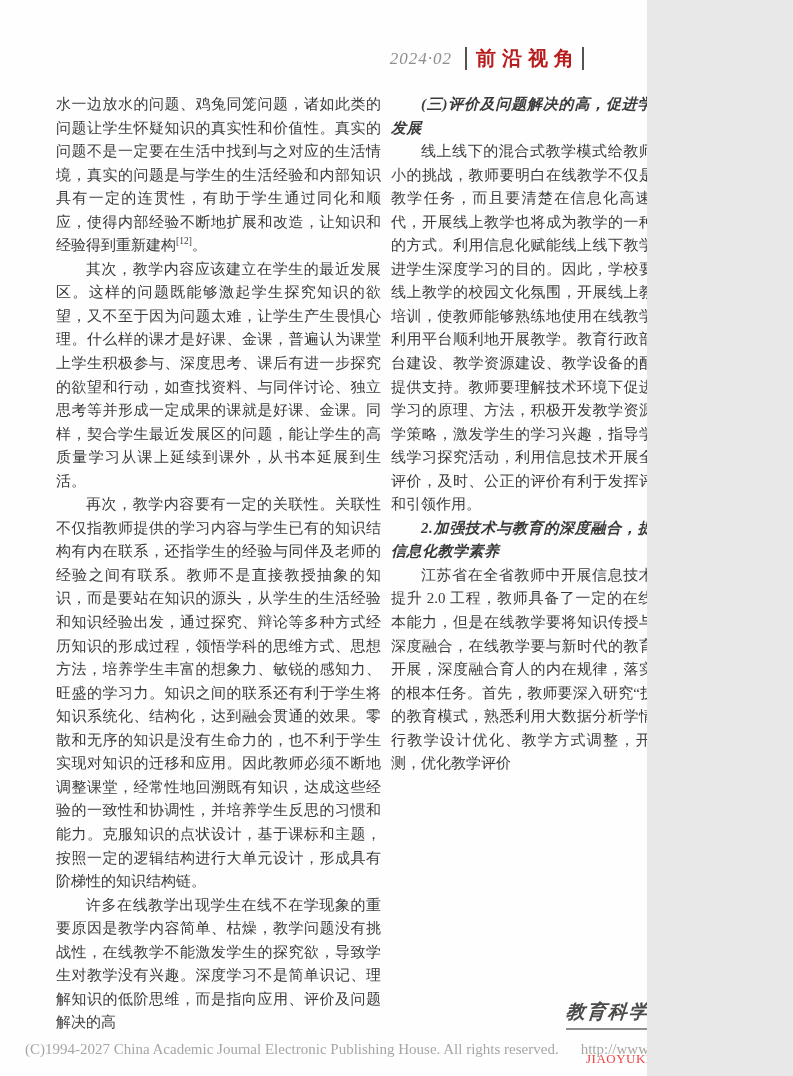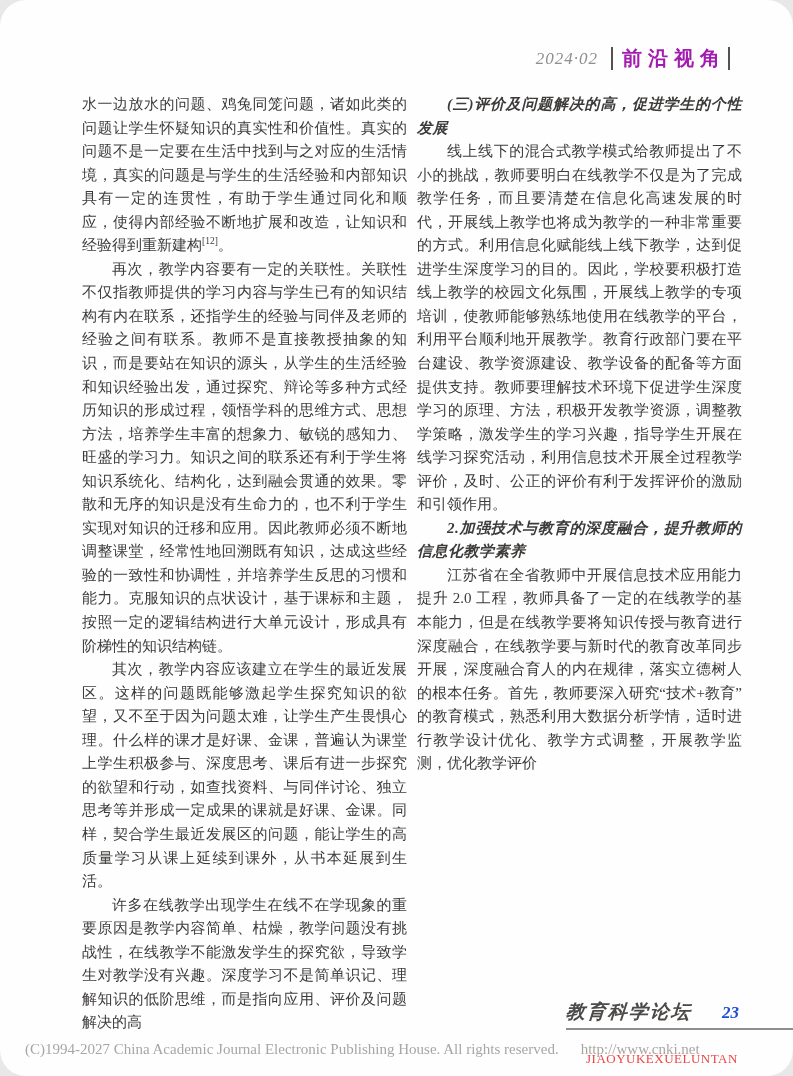--- a/index.html
+++ b/index.html
@@ -1,40 +1,39 @@
 <!DOCTYPE html>
 <html lang="zh"><head>
 <meta charset="utf-8">
 <style>
   html,body{margin:0;padding:0;background:#e8e8e8;}
   .page{
     position:relative;
-    width:793px;height:1076px;
+    width:647px;height:1076px;
     background:#fefefe;
     overflow:hidden;
     font-family:"Liberation Serif","DejaVu Serif",serif;
-    border-radius:26px;
   }
   
   .page-header{
     position:absolute;top:47px;right:63px;
     display:flex;align-items:center;
   }
   .issue{
     font-style:italic;font-size:17px;color:#8e8e8e;
     margin-right:13px;letter-spacing:1px;
   }
   .vbar{display:inline-block;width:2px;height:23px;background:#555250;}
   .col-title{
-    font-size:20px;color:#a21caf;font-weight:600;
+    font-size:20px;color:#b91c1c;font-weight:600;
     letter-spacing:6px;margin:0 2px 0 9px;line-height:23px;
   }
   
   .content{
-    position:absolute;top:93px;left:82px;width:660px;
+    position:absolute;top:93px;left:56px;width:660px;
     display:flex;gap:10px;
   }
   .column{width:325px;}
   .para,.heading{
     margin:0;
     font-size:15px;line-height:23.55px;
     text-align:justify;text-justify:inter-ideograph;
     text-indent:2em;
     color:#3d3b3a;
   }
@@ -70,22 +69,22 @@
     <span class="issue">2024·02</span>
     <span class="vbar"></span>
     <span class="col-title">前沿视角</span>
     <span class="vbar"></span>
   </header>
 
   <main class="content">
 
     <section class="column">
       <p class="para continuation"><span>水一边放水的问题、鸡兔同笼问题，诸如此类的问题让学生怀疑知识的真实性和价值性。真实的问题不是一定要在生活中找到与之对应的生活情境，真实的问题是与学生的生活经验和内部知识具有一定的连贯性，有助于学生通过同化和顺应，使得内部经验不断地扩展和改造，让知识和经验得到重新建构</span><sup class="ref">[12]</sup><span>。</span></p>
+      <p class="para">其次，教学内容应该建立在学生的最近发展区。这样的问题既能够激起学生探究知识的欲望，又不至于因为问题太难，让学生产生畏惧心理。什么样的课才是好课、金课，普遍认为课堂上学生积极参与、深度思考、课后有进一步探究的欲望和行动，如查找资料、与同伴讨论、独立思考等并形成一定成果的课就是好课、金课。同样，契合学生最近发展区的问题，能让学生的高质量学习从课上延续到课外，从书本延展到生活。</p>
       <p class="para">再次，教学内容要有一定的关联性。关联性不仅指教师提供的学习内容与学生已有的知识结构有内在联系，还指学生的经验与同伴及老师的经验之间有联系。教师不是直接教授抽象的知识，而是要站在知识的源头，从学生的生活经验和知识经验出发，通过探究、辩论等多种方式经历知识的形成过程，领悟学科的思维方式、思想方法，培养学生丰富的想象力、敏锐的感知力、旺盛的学习力。知识之间的联系还有利于学生将知识系统化、结构化，达到融会贯通的效果。零散和无序的知识是没有生命力的，也不利于学生实现对知识的迁移和应用。因此教师必须不断地调整课堂，经常性地回溯既有知识，达成这些经验的一致性和协调性，并培养学生反思的习惯和能力。克服知识的点状设计，基于课标和主题，按照一定的逻辑结构进行大单元设计，形成具有阶梯性的知识结构链。</p>
-      <p class="para">其次，教学内容应该建立在学生的最近发展区。这样的问题既能够激起学生探究知识的欲望，又不至于因为问题太难，让学生产生畏惧心理。什么样的课才是好课、金课，普遍认为课堂上学生积极参与、深度思考、课后有进一步探究的欲望和行动，如查找资料、与同伴讨论、独立思考等并形成一定成果的课就是好课、金课。同样，契合学生最近发展区的问题，能让学生的高质量学习从课上延续到课外，从书本延展到生活。</p>
       <p class="para">许多在线教学出现学生在线不在学现象的重要原因是教学内容简单、枯燥，教学问题没有挑战性，在线教学不能激发学生的探究欲，导致学生对教学没有兴趣。深度学习不是简单识记、理解知识的低阶思维，而是指向应用、评价及问题解决的高</p>
     </section>
 
     <section class="column">
       <p class="heading">(三)评价及问题解决的高，促进学生的个性发展</p>
       <p class="para">线上线下的混合式教学模式给教师提出了不小的挑战，教师要明白在线教学不仅是为了完成教学任务，而且要清楚在信息化高速发展的时代，开展线上教学也将成为教学的一种非常重要的方式。利用信息化赋能线上线下教学，达到促进学生深度学习的目的。因此，学校要积极打造线上教学的校园文化氛围，开展线上教学的专项培训，使教师能够熟练地使用在线教学的平台，利用平台顺利地开展教学。教育行政部门要在平台建设、教学资源建设、教学设备的配备等方面提供支持。教师要理解技术环境下促进学生深度学习的原理、方法，积极开发教学资源，调整教学策略，激发学生的学习兴趣，指导学生开展在线学习探究活动，利用信息技术开展全过程教学评价，及时、公正的评价有利于发挥评价的激励和引领作用。</p>
       <p class="heading">2.加强技术与教育的深度融合，提升教师的信息化教学素养</p>
       <p class="para">江苏省在全省教师中开展信息技术应用能力提升 2.0 工程，教师具备了一定的在线教学的基本能力，但是在线教学要将知识传授与教育进行深度融合，在线教学要与新时代的教育改革同步开展，深度融合育人的内在规律，落实立德树人的根本任务。首先，教师要深入研究“技术+教育”的教育模式，熟悉利用大数据分析学情，适时进行教学设计优化、教学方式调整，开展教学监测，优化教学评价</p>
     </section>
 

